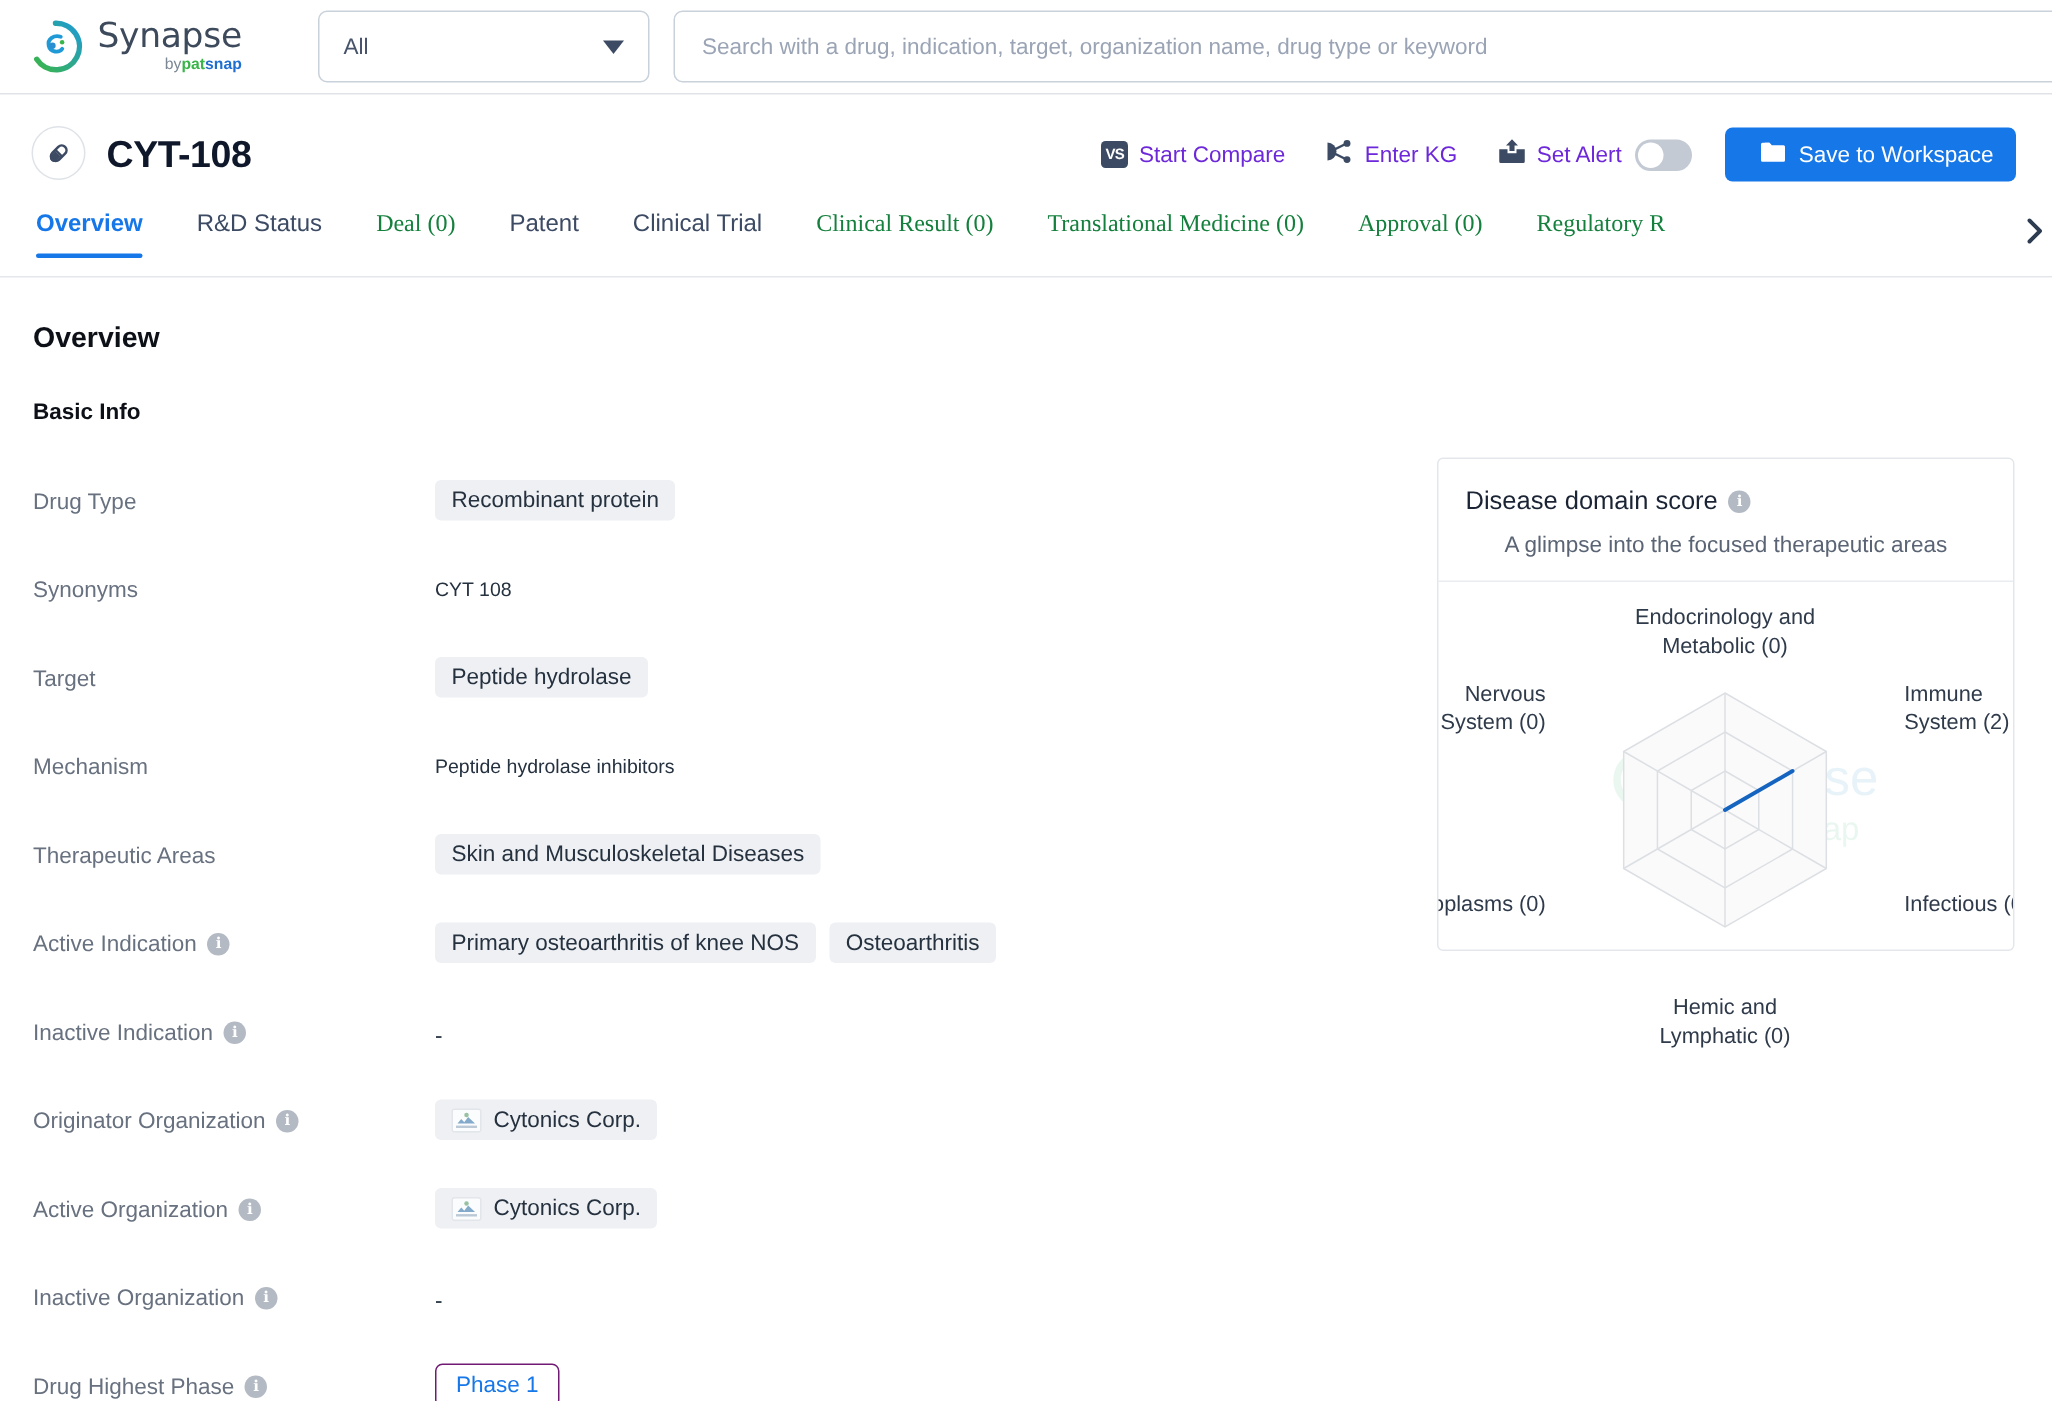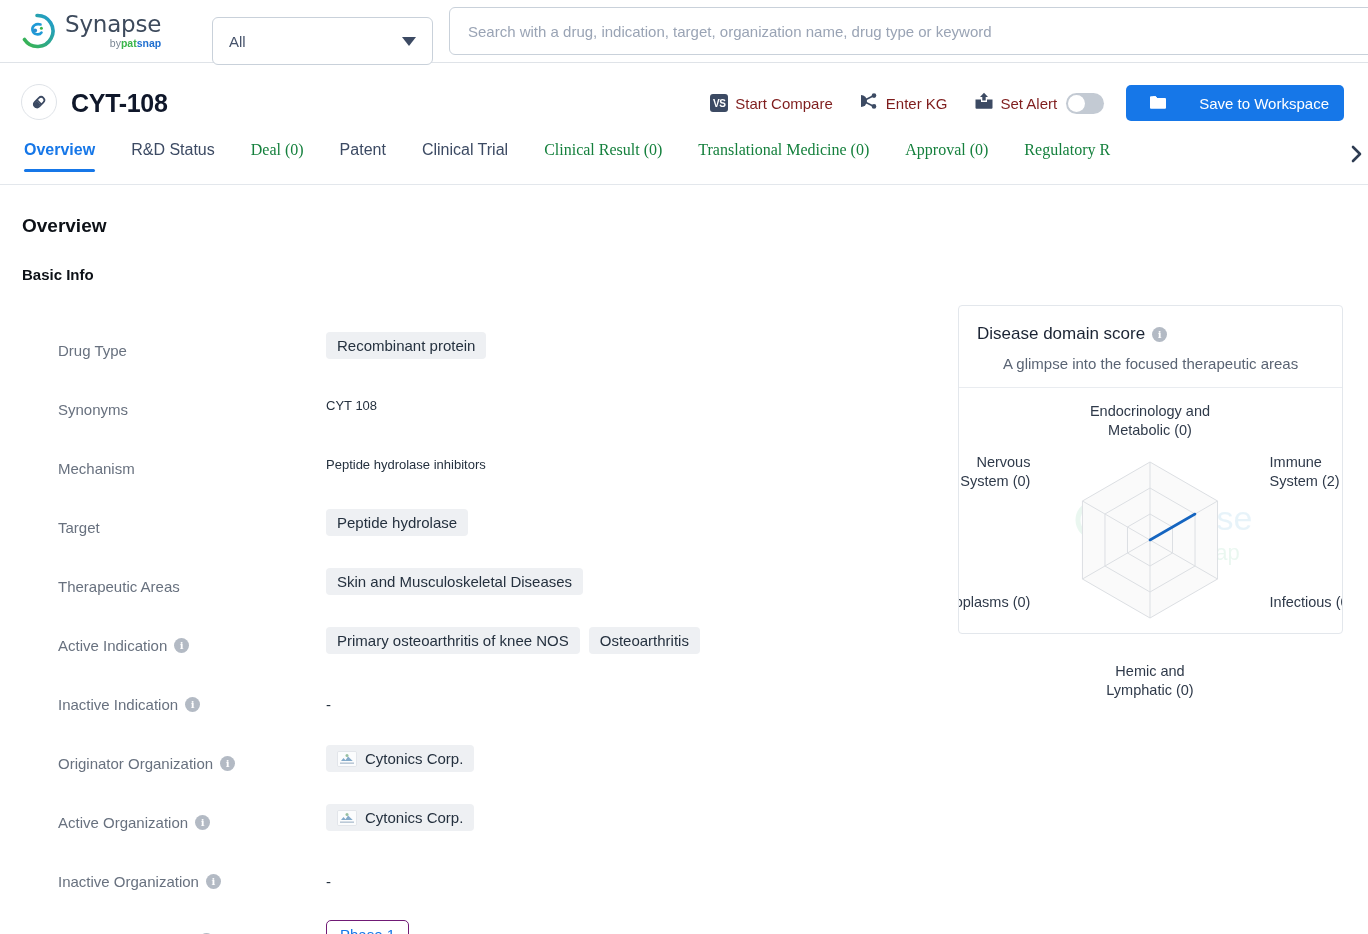--- a/index.html
+++ b/index.html
@@ -24,21 +24,21 @@
   .logo-name {
     font-size: 23px; color: #3d4a5c; letter-spacing: -0.2px;
     font-family: "DejaVu Sans", sans-serif; font-weight: 400;
   }
   .logo-sub { font-size: 10.5px; margin-top: 2px; text-align: right; }
   .logo-sub .by { color: #7b8794; }
   .logo-sub .pat { color: #3ab54a; font-weight: bold; }
   .logo-sub .snap { color: #1f6fd0; font-weight: bold; }
 
   .scope-select {
-    position: absolute; left: 212px; top: 17px; width: 221px; height: 48px;
+    position: absolute; left: 212px; top: 7px; width: 221px; height: 48px;
     border: 1px solid #c9d1da; border-radius: 6px; background: #fff;
     display: flex; align-items: center; padding: 0 16px; cursor: pointer;
   }
   .scope-select .val { font-size: 15px; color: #46536b; flex: 1; }
   .caret { width: 0; height: 0; border-left: 7px solid transparent;
            border-right: 7px solid transparent; border-top: 9px solid #3c4a63; }
 
   .search-box {
     position: absolute; left: 449px; top: 7px; width: 960px; height: 48px;
     border: 1px solid #c9d1da; border-radius: 6px; background: #fff;
@@ -60,37 +60,37 @@
     display: flex; align-items: center; justify-content: center;
   }
   .drug-title {
     position: absolute; left: 71px; top: 26px;
     font-size: 25px; font-weight: bold; color: #0f172a; letter-spacing: -0.3px;
   }
   .header-actions {
     position: absolute; right: 24px; top: 22px; display: flex; align-items: center;
   }
   .act { display: flex; align-items: center; cursor: pointer; margin-left: 26px; }
-  .act-label { font-size: 15px; color: #7f1d1d; margin-left: 7px; }
+  .act-label { font-size: 15px; color: #6d28d9; margin-left: 7px; }
   .vs-badge {
     width: 18px; height: 18px; border-radius: 3px; background: #3c4a63;
     color: #fff; font-size: 10px; font-weight: bold; display: flex;
     align-items: center; justify-content: center; letter-spacing: -0.5px;
   }
   .toggle {
     width: 38px; height: 21px; border-radius: 11px; background: #c3cad3;
     margin-left: 9px; position: relative; cursor: pointer; flex: 0 0 38px;
   }
   .toggle .knob {
     position: absolute; left: 2px; top: 2px; width: 17px; height: 17px;
     border-radius: 50%; background: #fff;
   }
   .save-btn {
     margin-left: 22px; height: 36px; background: #1677e8; border-radius: 5px;
-    display: flex; align-items: center; padding: 0 15px; cursor: pointer; gap: 24px;
+    display: flex; align-items: center; padding: 0 15px; cursor: pointer;
   }
   .save-btn span { color: #fff; font-size: 15px; margin-left: 8px; }
 
   
   .tabs {
     position: absolute; top: 141px; left: 0; width: 1368px; height: 44px;
     border-bottom: 1px solid #e3e7ec; display: flex; align-items: flex-start;
     padding-left: 24px;
   }
   .tab {
@@ -112,21 +112,21 @@
   
   .overview-title {
     position: absolute; left: 22px; top: 215px; font-size: 19px;
     font-weight: bold; color: #0d1117;
   }
   .section-title {
     position: absolute; left: 22px; top: 266px; font-size: 15px;
     font-weight: bold; color: #0d1117;
   }
   .info-table { position: absolute; left: 22px; top: 300px; width: 900px; }
-  .row { display: flex; align-items: flex-end; min-height: 59px; margin-left: 36px; }
+  .row { display: flex; align-items: center; min-height: 59px; }
   .row-label {
     width: 268px; flex: 0 0 268px; font-size: 15px; color: #68717f;
     display: flex; align-items: center; padding-top: 10px;
   }
   .i-icon {
     width: 15px; height: 15px; border-radius: 50%; background: #b3bac4;
     color: #fff; font-size: 10px; font-weight: bold; margin-left: 7px;
     display: inline-flex; align-items: center; justify-content: center;
     font-family: "DejaVu Serif", serif; cursor: pointer; flex: 0 0 15px;
   }
@@ -291,32 +291,32 @@
       <div class="row">
         <div class="row-label">
           <span>Synonyms</span>
         </div>
         <div class="row-val">
           <span class="plain">CYT 108</span>
         </div>
       </div>
       <div class="row">
         <div class="row-label">
+          <span>Target</span>
+        </div>
+        <div class="row-val">
+          <span class="tag">Peptide hydrolase</span>
+        </div>
+      </div>
+      <div class="row">
+        <div class="row-label">
           <span>Mechanism</span>
         </div>
         <div class="row-val">
           <span class="plain">Peptide hydrolase inhibitors</span>
-        </div>
-      </div>
-      <div class="row">
-        <div class="row-label">
-          <span>Target</span>
-        </div>
-        <div class="row-val">
-          <span class="tag">Peptide hydrolase</span>
         </div>
       </div>
       <div class="row">
         <div class="row-label">
           <span>Therapeutic Areas</span>
         </div>
         <div class="row-val">
           <span class="tag">Skin and Musculoskeletal Diseases</span>
         </div>
       </div>

